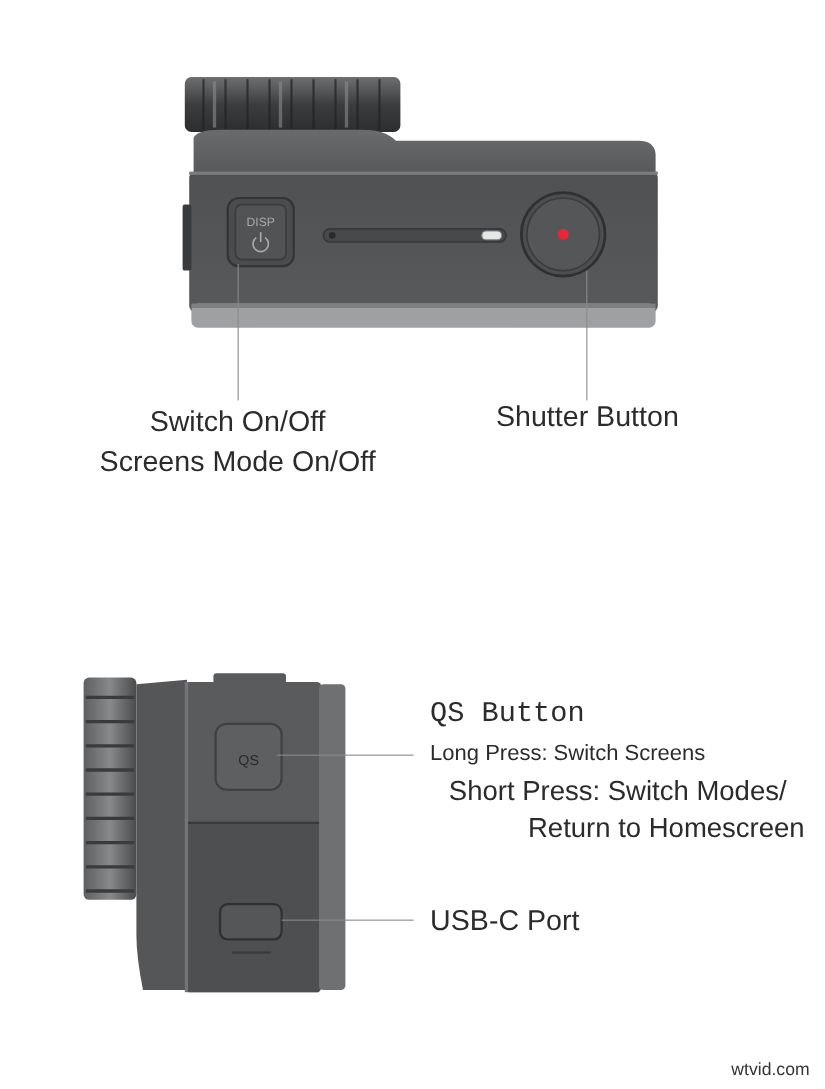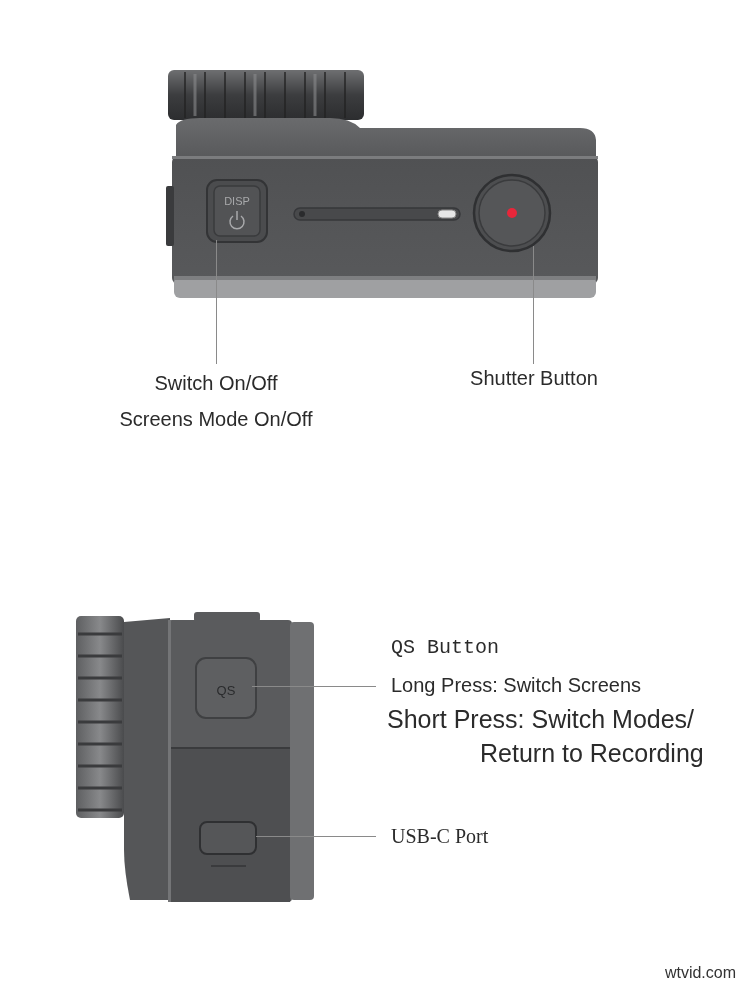--- a/index.html
+++ b/index.html
@@ -1,18 +1,18 @@
 <!DOCTYPE html>
 <html><head>
 <meta charset="utf-8">
 <style>
   html,body{margin:0;padding:0;background:#fff;}
   body{width:750px;height:990px;position:relative;overflow:hidden;font-family:"Liberation Sans","DejaVu Sans",sans-serif;color:#2a2a2a;}
   .abs{position:absolute;}
-  .label{position:absolute;font-size:20px;line-height:36px;font-weight:300;color:#2b2b2b;white-space:nowrap;}
+  .label{position:absolute;font-size:26px;line-height:36px;font-weight:300;color:#2b2b2b;white-space:nowrap;}
   .center{text-align:center;}
   .line{position:absolute;background:#8a8a8a;}
   .watermark{position:absolute;right:14px;bottom:8px;font-size:16px;color:#333;}
 </style>
 </head>
 <body>
 
 <svg class="abs" style="left:0;top:0" width="750" height="310" viewBox="0 0 750 310">
   <defs>
     <linearGradient id="ring" x1="0" y1="0" x2="0" y2="1">
@@ -139,17 +139,17 @@
     <rect x="200" y="222" width="56" height="32" rx="7" fill="#555658" stroke="#2f3032" stroke-width="2"></rect>
     <line x1="211" y1="266" x2="246" y2="266" stroke="#3a3b3d" stroke-width="2"></line>
   </g>
 </svg>
 
 <div class="line" style="left:252px;top:686px;width:124px;height:1px;"></div>
 <div class="line" style="left:256px;top:836px;width:120px;height:1px;"></div>
 
 <div class="label" style="left:391px;top:630px;font-family:Liberation Mono, monospace;">QS Button</div>
 <div class="label" style="left:391px;top:667px;font-size:20px;">Long Press: Switch Screens</div>
-<div class="label" style="left:387px;top:701px;font-size:25px;">Short Press: Switch Modes/</div>
-<div class="label" style="left:480px;top:735px;font-size:25px;">Return to Recording</div>
-<div class="label" style="left:391px;top:818px;font-family:Liberation Serif, serif;">USB-C Port</div>
+<div class="label" style="left:408px;top:701px;font-size:25px;">Short Press: Switch Modes/</div>
+<div class="label" style="left:480px;top:735px;font-size:25px;">Return to Homescreen</div>
+<div class="label" style="left:391px;top:818px;">USB-C Port</div>
 
 <div class="watermark">wtvid.com</div>
 
 </body></html>

